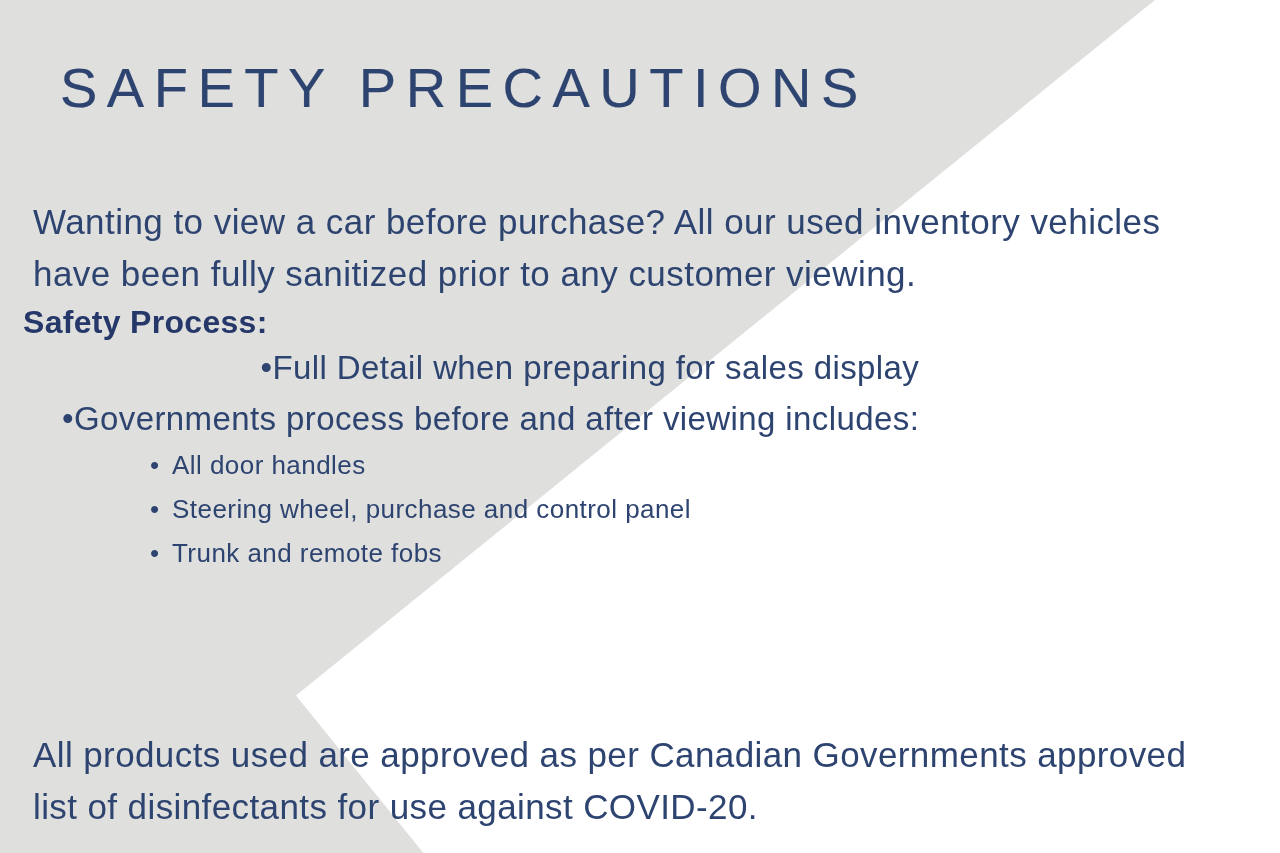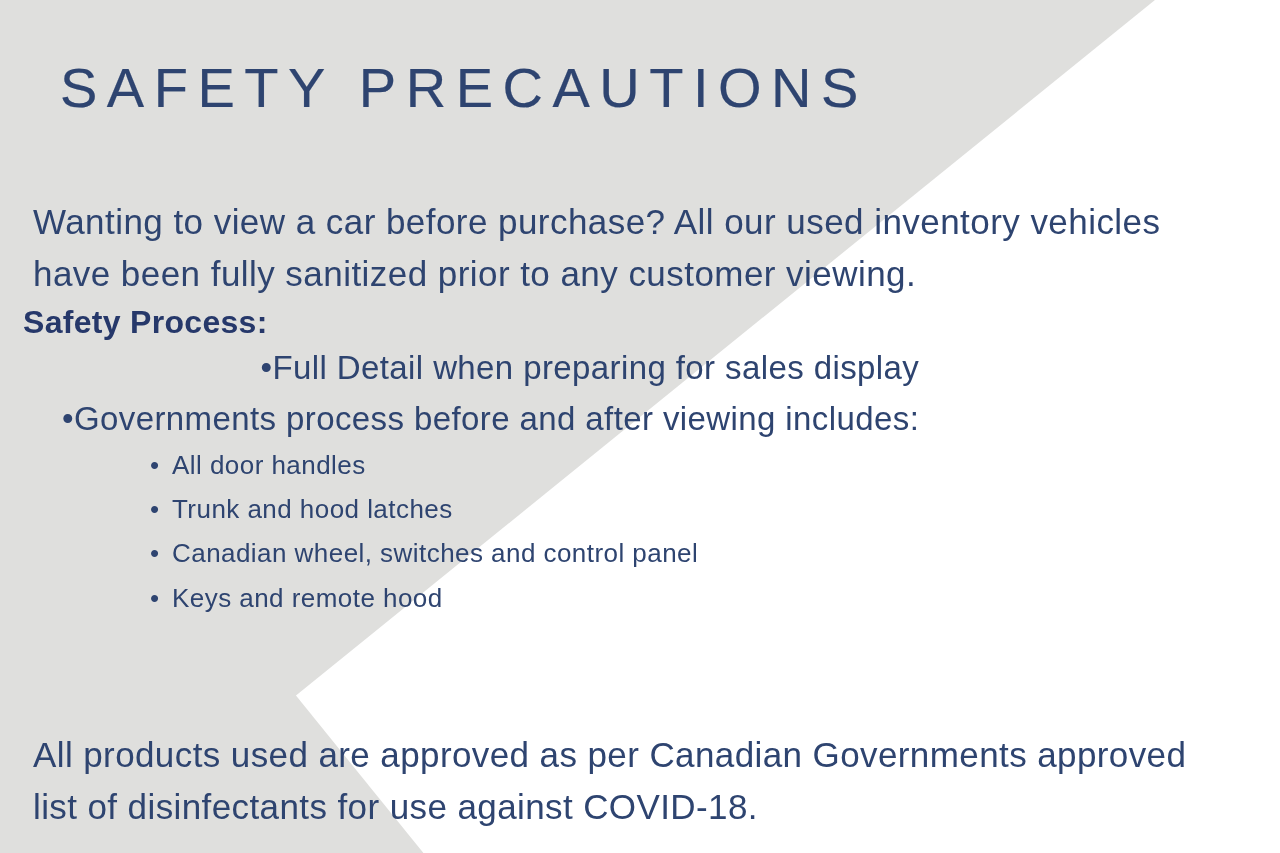--- a/index.html
+++ b/index.html
@@ -184,26 +184,23 @@
       <li>
         <span class="bullet-dot">•</span><span>Governments process before and after viewing includes:</span>
       </li>
     </ul>
 
     <ul class="sub-bullets">
       <li>
         <span class="bullet-dot">•</span><span>All door handles</span>
       </li>
       <li>
-        <span class="bullet-dot">•</span><span>Trunk and hood latches</span>
-      </li>
-      <li>
-        <span class="bullet-dot">•</span><span>Canadian wheel, switches and control panel</span>
-      </li>
-      <li>
-        <span class="bullet-dot">•</span><span>Keys and remote hood</span>
+        <span class="bullet-dot">•</span><span>Steering wheel, purchase and control panel</span>
+      </li>
+      <li>
+        <span class="bullet-dot">•</span><span>Trunk and remote fobs</span>
       </li>
     </ul>
 
-    <p class="outro">All products used are approved as per Canadian Governments approved list of disinfectants for use against COVID-18.</p>
+    <p class="outro">All products used are approved as per Canadian Governments approved list of disinfectants for use against COVID-20.</p>
 
   </div>
 </div>
 
 </body></html>

